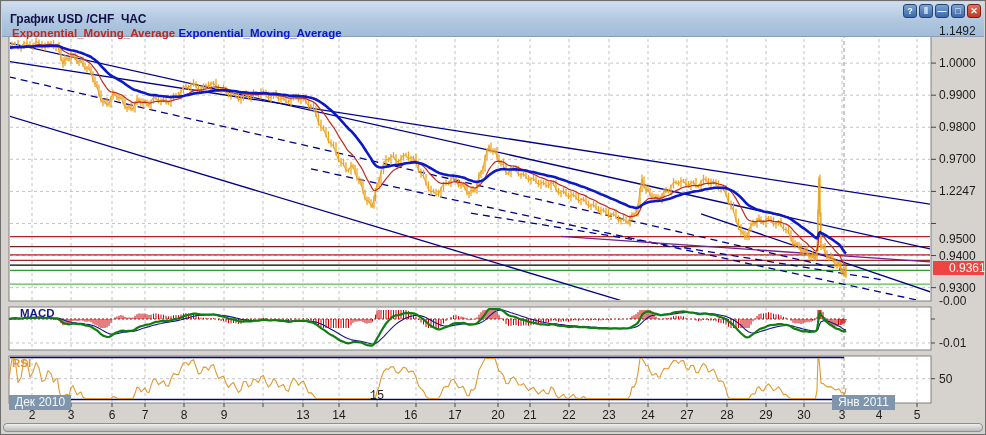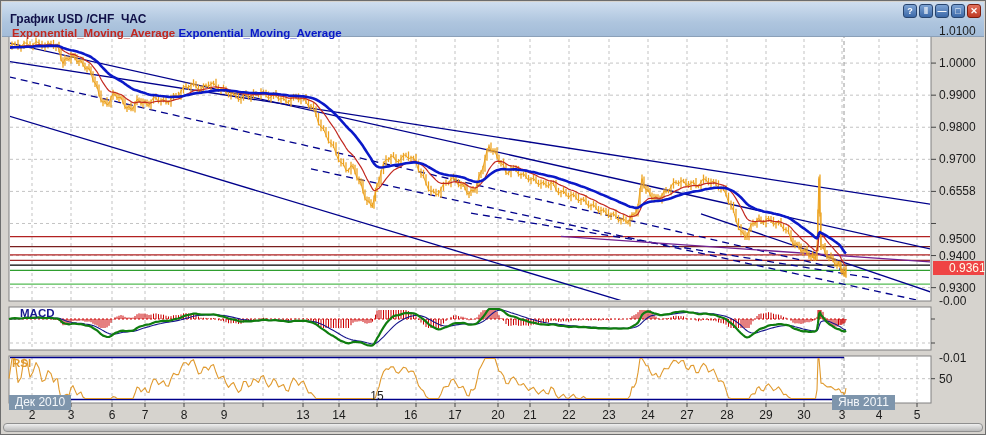--- a/index.html
+++ b/index.html
@@ -926,42 +926,42 @@
 
   <div class="panel-label" style="top:306px;color:#16168c;padding-left:8px;">MACD</div>
   <div class="panel-label" style="top:356px;color:#e09a2f;">RSI</div>
 
   <div class="badge" style="left:8px;top:394px;">Дек 2010</div>
   <div class="badge" style="left:831px;top:394px;">Янв 2011</div>
 
   <div class="price-badge" id="priceBadge" style="top: 260.071px;">0.9361</div>
 
   <div id="axisLabels">
-      <div class="lbl" style="left: 938px; top: 23px;">1.0100</div>
+      <div class="lbl" style="left: 938px; top: 23px;">1.1492</div>
       <div class="lbl" style="left: 938px; top: 55.08px;">1.0000</div>
       <div class="lbl" style="left: 938px; top: 87.16px;">0.9900</div>
       <div class="lbl" style="left: 938px; top: 119.24px;">0.9800</div>
       <div class="lbl" style="left: 938px; top: 151.32px;">0.9700</div>
-      <div class="lbl" style="left: 938px; top: 183.4px;">0.6558</div>
+      <div class="lbl" style="left: 938px; top: 183.4px;">1.2247</div>
       <div class="lbl" style="left: 938px; top: 215.48px; margin-top: 16px;">0.9500</div>
       <div class="lbl" style="left: 938px; top: 247.56px;">0.9400</div>
       <div class="lbl" style="left: 938px; top: 279.64px;">0.9300</div>
       <div class="lbl" style="left: 938px; top: 293px;">-0.00</div>
-      <div class="lbl" style="left: 938px; top: 350px;">-0.01</div>
+      <div class="lbl" style="left: 938px; top: 335px;">-0.01</div>
       <div class="lbl" style="left: 938px; top: 370.7px;">50</div>
       <div class="lbl" style="left: 19px; top: 407px; width: 24px; text-align: center;">2</div>
       <div class="lbl" style="left: 58px; top: 407px; width: 24px; text-align: center;">3</div>
       <div class="lbl" style="left: 99px; top: 407px; width: 24px; text-align: center;">6</div>
       <div class="lbl" style="left: 132px; top: 407px; width: 24px; text-align: center;">7</div>
       <div class="lbl" style="left: 171px; top: 407px; width: 24px; text-align: center;">8</div>
       <div class="lbl" style="left: 211px; top: 407px; width: 24px; text-align: center;">9</div>
       <div class="lbl" style="left: 250px; top: 407px; width: 24px; text-align: center; margin-top: 28px;">10</div>
       <div class="lbl" style="left: 290px; top: 407px; width: 24px; text-align: center;">13</div>
       <div class="lbl" style="left: 326px; top: 407px; width: 24px; text-align: center;">14</div>
-      <div class="lbl" style="left: 364px; top: 388px; width: 24px; text-align: center;">15</div>
+      <div class="lbl" style="left: 364px; top: 388px; width: 24px; text-align: center; font-family: Liberation Mono, monospace;">15</div>
       <div class="lbl" style="left: 403px; top: 407px; width: 24px; text-align: left;">16</div>
       <div class="lbl" style="left: 442px; top: 407px; width: 24px; text-align: center;">17</div>
       <div class="lbl" style="left: 485px; top: 407px; width: 24px; text-align: center;">20</div>
       <div class="lbl" style="left: 517px; top: 407px; width: 24px; text-align: center;">21</div>
       <div class="lbl" style="left: 556px; top: 407px; width: 24px; text-align: center;">22</div>
       <div class="lbl" style="left: 596px; top: 407px; width: 24px; text-align: center;">23</div>
       <div class="lbl" style="left: 635px; top: 407px; width: 24px; text-align: center;">24</div>
       <div class="lbl" style="left: 674px; top: 407px; width: 24px; text-align: center;">27</div>
       <div class="lbl" style="left: 714px; top: 407px; width: 24px; text-align: center;">28</div>
       <div class="lbl" style="left: 753px; top: 407px; width: 24px; text-align: center;">29</div>

